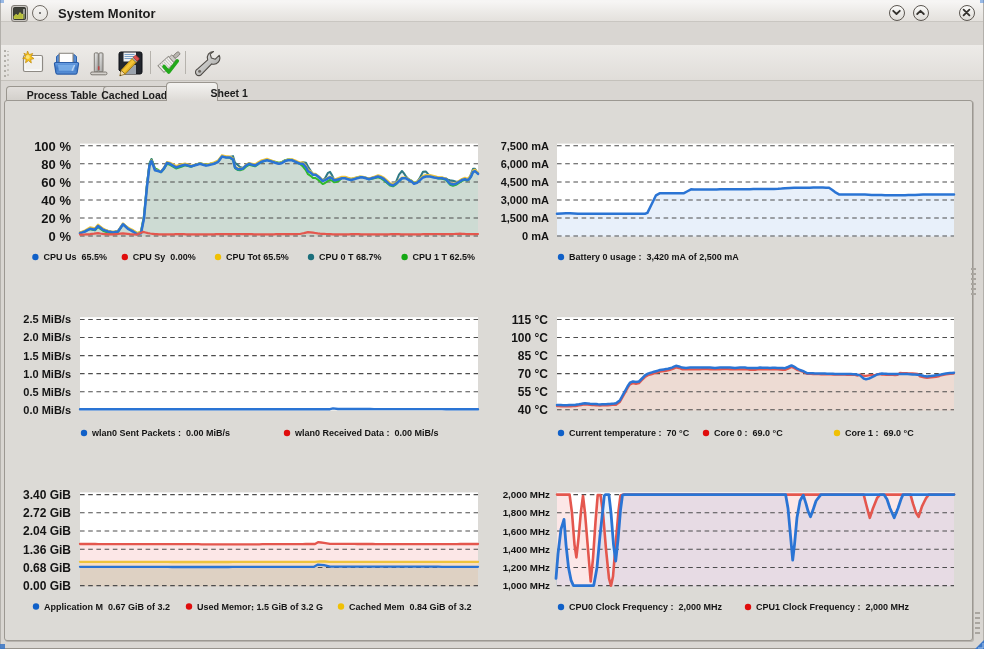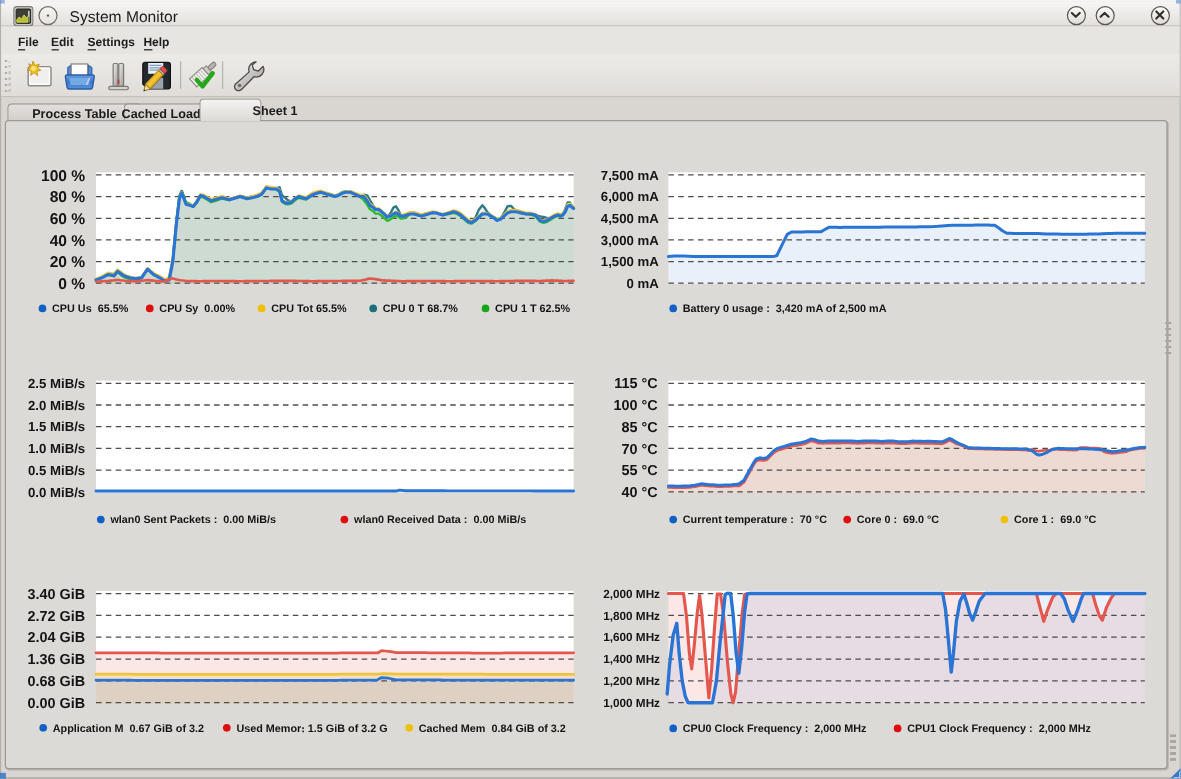--- a/index.html
+++ b/index.html
@@ -2,21 +2,21 @@
 <html><head>
 <meta charset="utf-8">
 <style>
 html,body{margin:0;padding:0;}
 body{width:984px;height:649px;overflow:hidden;font-family:"Liberation Sans",sans-serif;}
 #win{position:relative;width:984px;height:649px;background:#d9d6d2;box-shadow:inset 1px 0 0 #b3b0ab, inset -1px 0 0 #b3b0ab, inset 0 -1px 0 #96928c, inset 0 1px 0 #f6f5f4;}
 
 #titlebar{position:absolute;left:1px;top:1px;width:982px;height:21px;
  background:linear-gradient(#f7f6f5,#eceae7 55%,#e4e1dd);border-bottom:1px solid #c9c6c1;box-sizing:border-box;}
 #titlebar .appicon{position:absolute;left:10px;top:4px;}
-#titlebar .title{position:absolute;left:57px;top:4.5px;font-size:13px;font-weight:normal;color:#1c1c1c;}
+#titlebar .title{position:absolute;left:57px;top:4.5px;font-size:13px;font-weight:bold;color:#1c1c1c;}
 .circbtn{position:absolute;top:4px;width:16px;height:16px;border-radius:50%;
  border:1.4px solid #5b5650;background:linear-gradient(#fbfbfa,#dedbd7);box-sizing:border-box;}
 #menubtn{left:31px;border:1.6px solid #706b64;background:linear-gradient(#f5f4f2,#e7e5e1);}
 #menubtn:after{content:"";position:absolute;left:6px;top:6px;width:2px;height:2px;border-radius:50%;background:#555;}
 
 #menubar{position:absolute;left:1px;top:22px;width:982px;height:23px;background:#e7e5e1;
  border-bottom:1px solid #c7c4bf;}
 #menubar span.mi{position:absolute;top:7.5px;font-size:10px;font-weight:bold;color:#1c1c1c;}
 #menubar u{text-decoration:none;border-bottom:1.2px solid #1c1c1c;}
 
@@ -55,26 +55,20 @@
   <div class="circbtn" style="left:912px">
     <svg width="13" height="13" viewBox="0 0 13 13" style="position:absolute;left:0;top:0">
       <polyline points="3.2,8 6.5,4.8 9.8,8" fill="none" stroke="#33302c" stroke-width="1.8" stroke-linecap="round" stroke-linejoin="round"></polyline>
         </svg>
   </div>
   <div class="circbtn" style="left:958px">
     <svg width="13" height="13" viewBox="0 0 13 13" style="position:absolute;left:0;top:0">
       <path d="M3.6,3.6 L9.4,9.4 M9.4,3.6 L3.6,9.4" stroke="#33302c" stroke-width="1.8" stroke-linecap="round"></path>
         </svg>
   </div>
- </div>
- <div id="menubar">
-  <span class="mi" style="left:14px"><u>F</u>ile</span>
-  <span class="mi" style="left:41.5px"><u>E</u>dit</span>
-  <span class="mi" style="left:72px"><u>S</u>ettings</span>
-  <span class="mi" style="left:118.5px"><u>H</u>elp</span>
  </div>
  <div id="toolbar">
   <div style="position:absolute;left:3px;top:5px;width:6px;height:28px;background:
    repeating-linear-gradient(180deg,#b1aea8 0 2px,transparent 2px 5px),
    repeating-linear-gradient(180deg,transparent 0 2.5px,#c5c2bc 2.5px 4.5px,transparent 4.5px 5px);background-size:2px 100%,2px 100%;background-position:0 0,3px 2px;background-repeat:repeat-y;"></div>
   <svg width="230" height="36" viewBox="0 0 230 36" style="position:absolute;left:0;top:1px">
     <defs>
       <linearGradient id="gdrawer" x1="0" y1="0" x2="0" y2="1">
         <stop offset="0" stop-color="#6ba1e4"></stop>
             <stop offset="0.5" stop-color="#3d78c6"></stop>

